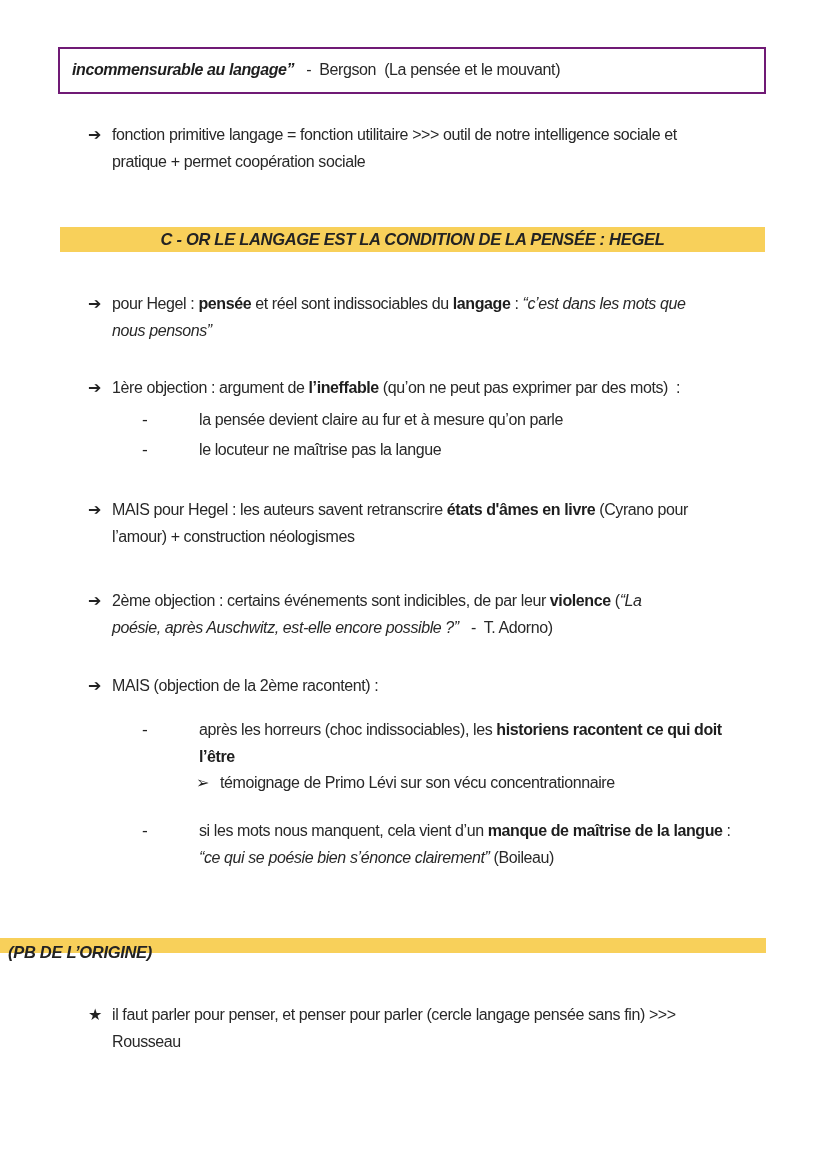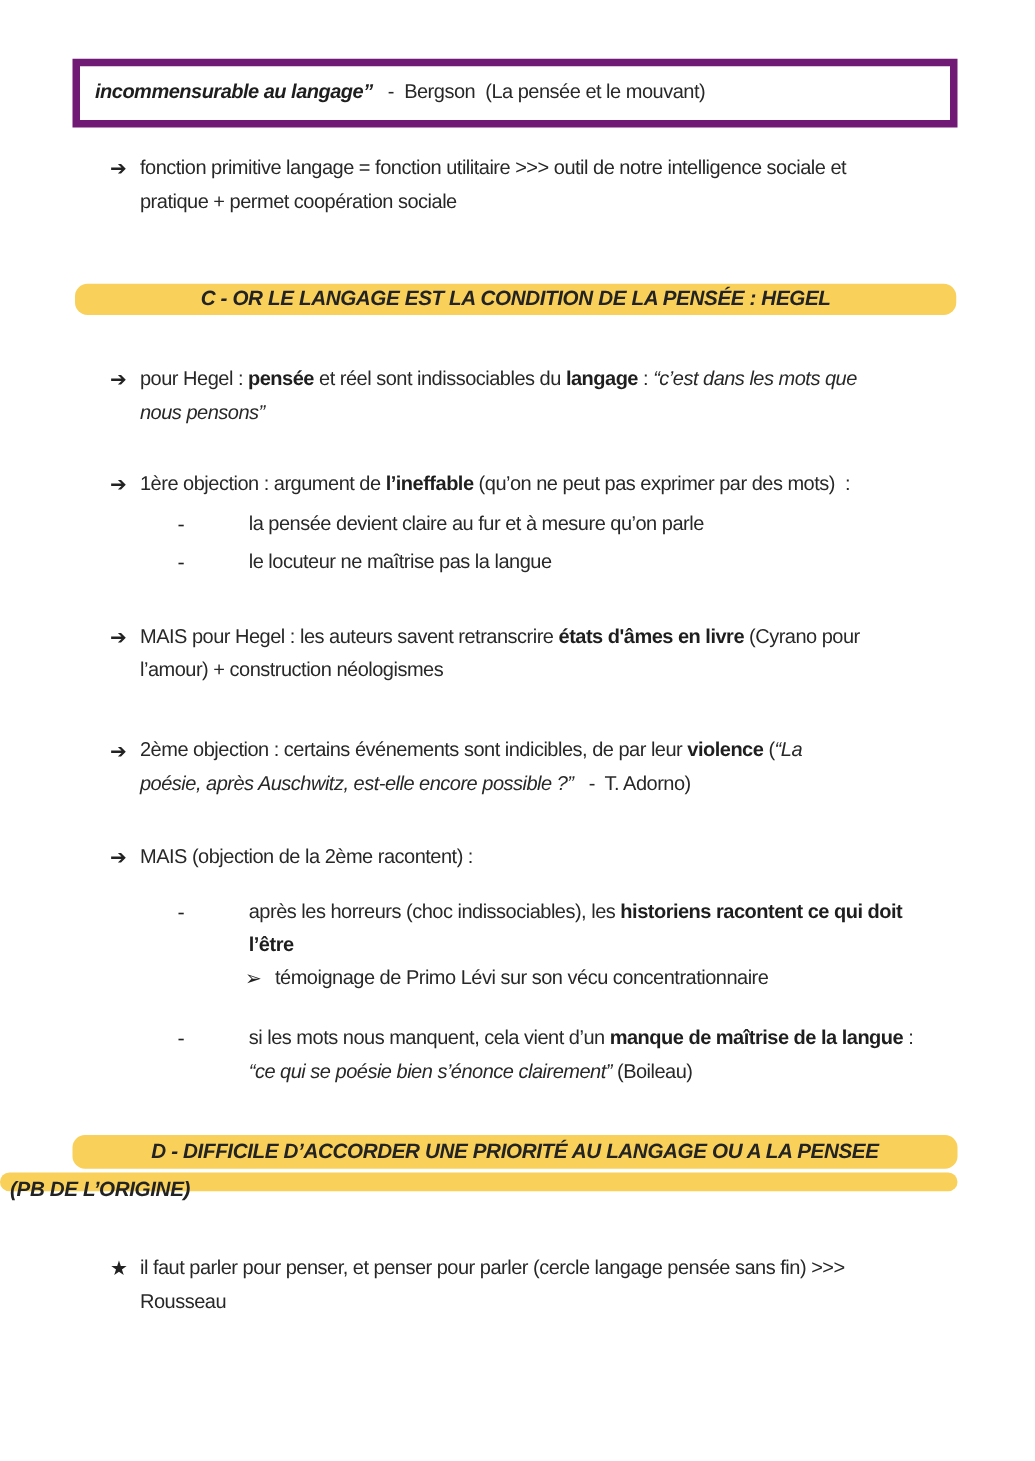--- a/index.html
+++ b/index.html
@@ -13,42 +13,42 @@
     letter-spacing:-0.4px;
     color:#282828;
     overflow:hidden;
   }
   .b{font-weight:bold;color:#1e1e1e;}
   .i{font-style:italic;}
   .rich{white-space:pre-wrap;margin:0;}
   
   .quote-box{
     position:absolute;left:58px;top:47px;width:708px;
-    box-sizing:border-box;border:6px solid #701a75;
+    box-sizing:border-box;border:2px solid #701a75;
     padding:7px 12px 9px 12px;background:#fff;
   }
   
   .bullet{position:absolute;display:flex;align-items:flex-start;}
   .marker{flex:0 0 24px;text-align:left;font-family:"DejaVu Sans","Liberation Sans",sans-serif;color:#222;}
   .bullet.arrow{left:88px;}
   .bullet.arrow .btext{width:660px;}
   .bullet.dash{left:142px;}
   .bullet.dash .marker{flex:0 0 21px;}
   .bullet.dash .btext{width:610px;margin-left:36px;}
   .bullet.note{left:196px;}
   .bullet.note .marker{flex:0 0 24px;}
   .bullet.note .btext{width:560px;}
   .bullet.star{left:88px;}
   .bullet.star .marker{flex:0 0 24px;font-size:16px;}
   .bullet.star .btext{width:660px;}
   
   .hl-bar{
     position:absolute;
     font-style:italic;font-weight:700;font-size:16.5px;letter-spacing:-0.3px;
-    color:#232323;box-sizing:border-box;border-radius:10px;
+    color:#232323;box-sizing:border-box;
   }
   #hc{left:60px;top:227px;width:705px;height:25px;line-height:25px;text-align:center;}
   #hd1{left:58px;top:908px;width:708px;height:27px;line-height:27px;text-align:center;}
   #hd2{left:0px;top:938px;width:766px;height:15px;line-height:29px;text-align:left;padding-left:8px;}
   
   #b1{top:121px;}
   #b2{top:290px;}
   #b3{top:374px;}
   #b3s1{top:406px;}
   #b3s2{top:436px;}
@@ -127,23 +127,20 @@
     <span class="marker">➢</span>
     <span class="rich btext"><span>témoignage de Primo Lévi sur son vécu concentrationnaire</span></span>
   </div>
 
   <div class="bullet dash" id="b6s2">
     <span class="marker">-</span>
     <span class="rich btext"><span>si les mots nous manquent, cela vient d’un </span><span class="b">manque de maîtrise de la langue</span><span> :
 </span><span class="i">“ce qui se poésie bien s’énonce clairement”</span><span> (Boileau)</span></span>
   </div>
 
-  <div class="hl-bar" id="hd1" style="background: rgb(248, 208, 90);">
-    <span>D - DIFFICILE D’ACCORDER UNE PRIORITÉ AU LANGAGE OU A LA PENSEE</span>
-  </div>
   <div class="hl-bar" id="hd2" style="background: rgb(248, 208, 90);">
     <span>(PB DE L’ORIGINE)</span>
   </div>
 
   <div class="bullet star" id="star">
     <span class="marker">★</span>
     <span class="rich btext"><span>il faut parler pour penser, et penser pour parler (cercle langage pensée sans fin) &gt;&gt;&gt;
 Rousseau</span></span>
   </div>
 

